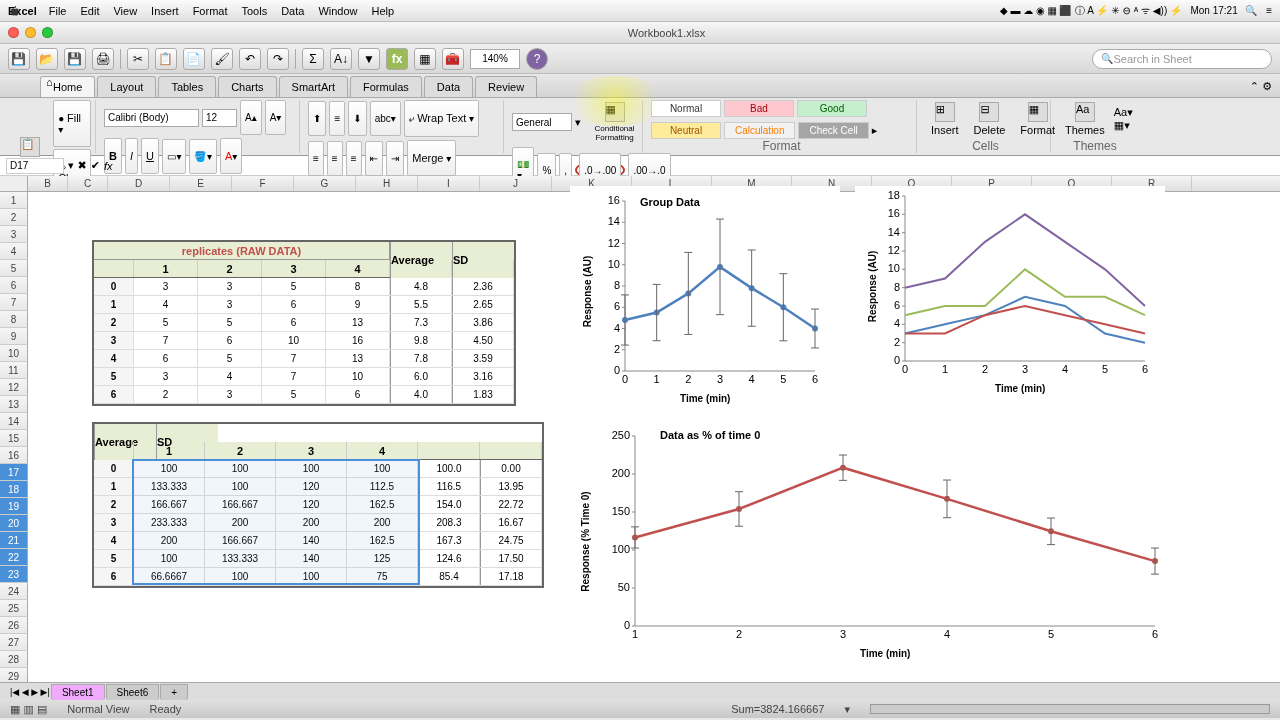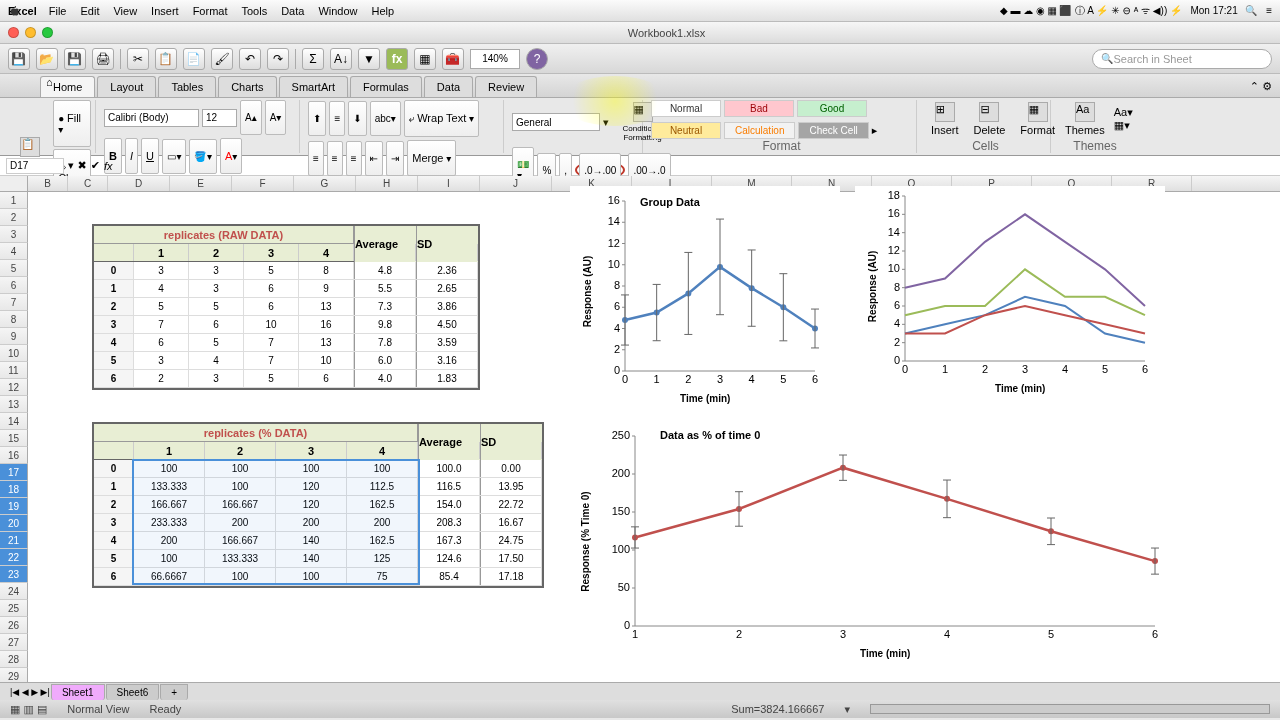--- a/index.html
+++ b/index.html
@@ -27,34 +27,34 @@
 .glabel{font-size:12px;color:#666;text-align:center;margin-top:auto}
 .grow{display:flex;gap:3px;align-items:center}
 .smallbtn{padding:11px 4px;font-size:10px;border:1px solid #bbb;background:linear-gradient(#fff,#eee);border-radius:2px}
 .fontsel{width:95px;height:18px;border:1px solid #aaa;background:#fff;font-size:10px;padding:0 3px}
 .sizesel{width:35px;height:18px;border:1px solid #aaa;background:#fff;font-size:10px;padding:0 3px}
 .stylebox{padding:2px 10px;font-size:10px;border:1px solid #ccc;min-width:70px;text-align:center}
 .snormal{background:#fff;color:#333}.sbad{background:#ffc7ce;color:#9c0006}.sgood{background:#c6efce;color:#006100}
 .sneutral{background:#ffeb9c;color:#9c5700}.scalc{background:#f2f2f2;color:#fa7d00}.scheck{background:#a5a5a5;color:#fff}
 .bigbtn{display:flex;flex-direction:column;align-items:center;padding:2px 6px;font-size:9px}
 .bigbtn .ic{width:20px;height:20px;background:#ddd;border:1px solid #aaa;margin-bottom:2px}
-.numfmt{width:88px;height:18px;border:1px solid #aaa;background:#fff;font-size:10px;padding:0 3px}
+.numfmt{width:60px;height:18px;border:1px solid #aaa;background:#fff;font-size:10px;padding:0 3px}
 .circled{border:2px solid #c0392b;border-radius:50%;padding:2px}
 .fbar{height:20px;background:#fff;border-bottom:1px solid #ccc;display:flex;align-items:center;padding:0 6px;gap:4px}
 .cellref{width:58px;height:16px;border:1px solid #ccc;font-size:10px;padding:0 3px;background:#fff}
 .fxinput{flex:1;height:16px;border:1px solid #ccc;font-size:10px;padding:0 3px;background:#fff}
 .sheet{position:relative;background:#fff;height:506px;overflow:hidden}
 .colhdrs{position:absolute;top:0;left:0;right:0;height:16px;display:flex;background:linear-gradient(#f5f5f5,#e0e0e0);border-bottom:1px solid #aaa}
 .chcorner{width:28px;border-right:1px solid #aaa;background:#eee}
 .ch{border-right:1px solid #ccc;text-align:center;font-size:10px;line-height:16px;color:#444}
 .rows{position:absolute;top:16px;left:0;bottom:0;right:0;overflow:hidden}
 .rh{width:28px;height:17px;border-bottom:1px solid #ccc;border-right:1px solid #aaa;background:linear-gradient(#f5f5f5,#e8e8e8);text-align:center;font-size:10px;line-height:17px;color:#444;float:left;clear:left}
 .rh.sel{background:#4a90d9;color:#fff}
 .datatable{position:absolute;border:2px solid #666;background:#fff}
-.dt1{left:92px;top:48px;width:388px}
+.dt1{left:92px;top:64px;width:424px}
 .dt2{left:92px;top:246px;width:452px}
 .dthdr{display:flex;height:18px}
 .dthdr .rlabel{flex:1;background:#e8eed4;color:#c0504d;font-weight:bold;text-align:center;line-height:18px;border-bottom:1px solid #999;border-right:1px solid #999}
 .dthdr .avg,.dthdr .sd{width:62px;background:#e8eed4;text-align:left;font-weight:bold;line-height:36px;border-left:1px solid #999}
 .dtsub{display:flex;height:18px;background:#e8eed4;border-bottom:1px solid #666}
 .dtsub div{flex:1;text-align:center;font-weight:bold;line-height:18px;border-right:1px solid #ccc}
 .dtsub .idx{width:40px;flex:none}
 .dtrow{display:flex;height:18px;border-bottom:1px solid #ddd}
 .dtrow div{text-align:center;line-height:18px;border-right:1px solid #ddd;font-size:10px}
 .dtrow .idx{width:40px;font-weight:bold;background:#f5f5f5}
@@ -398,21 +398,20 @@
           <div class="rep">5</div>
           <div class="rep">6</div>
           <div class="avg">4.0</div>
           <div class="sd">1.83</div>
         </div>
       </div>
 </div>
 
 <div class="datatable dt2">
 <div class="dthdr">
-        <div class="rlabel">replicates (% DATA)</div>
         <div class="avg" style="height:36px">Average</div>
         <div class="sd" style="height:36px">SD</div>
       </div>
 <div class="dtsub">
         <div class="idx"></div>
         <div>1</div>
         <div>2</div>
         <div>3</div>
         <div>4</div>
         <div style="width:62px;flex:none"></div>

